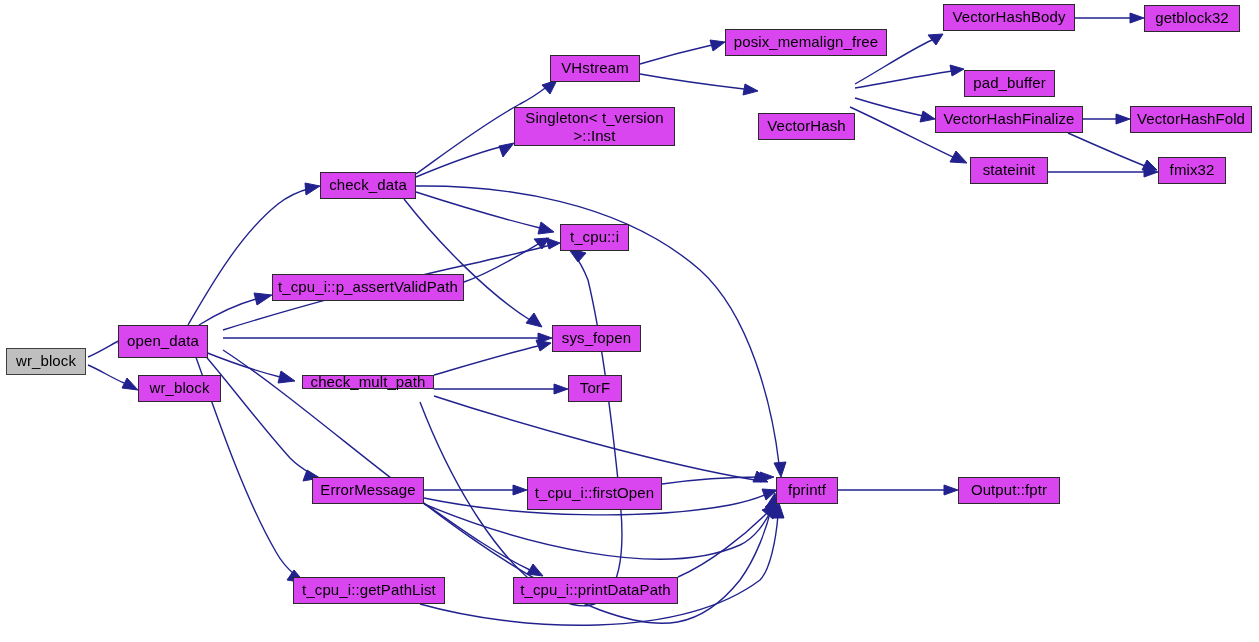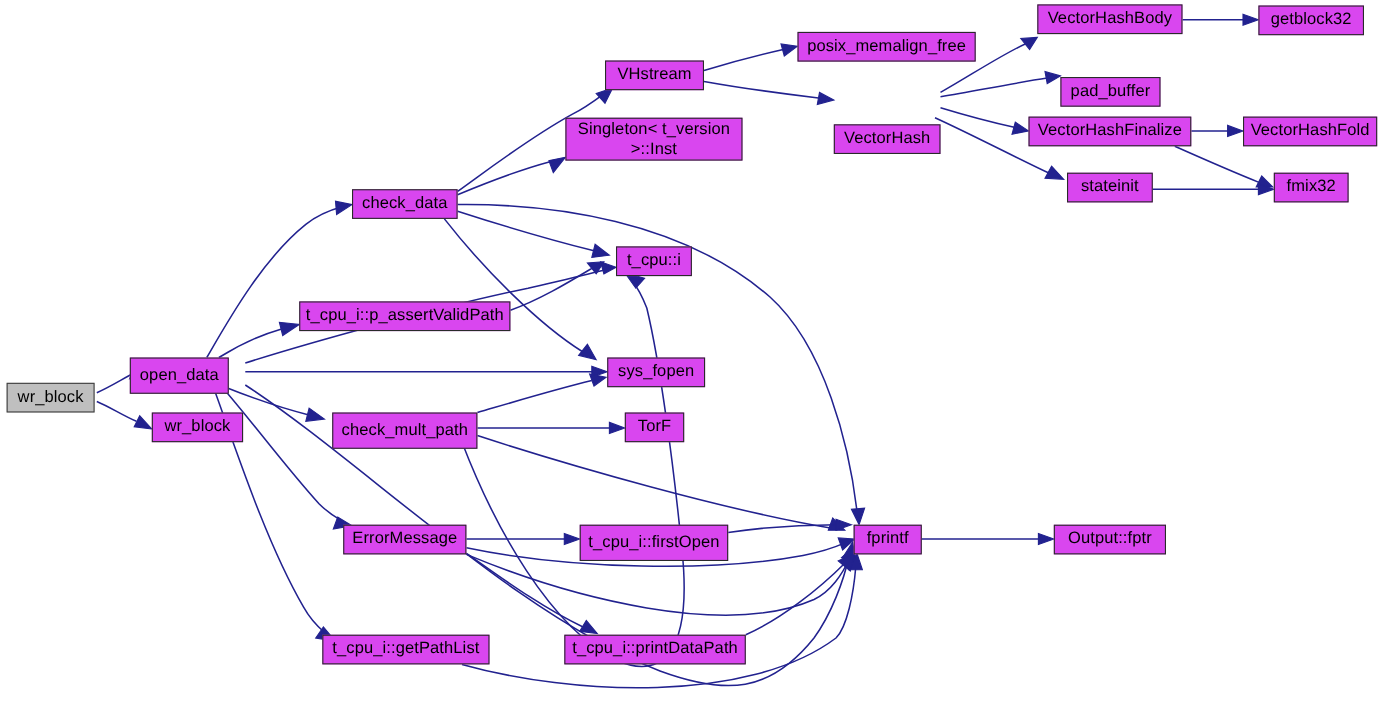--- a/index.html
+++ b/index.html
@@ -152,21 +152,21 @@
       <div class="node" style="left: 943px; top: 4px; width: 132px; height: 27px;">VectorHashBody</div>
       <div class="node" style="left: 1144px; top: 5px; width: 96px; height: 27px;">getblock32</div>
       <div class="node" style="left: 964px; top: 55px; width: 91px; height: 27px; margin-top: 15px;">pad_buffer</div>
       <div class="node" style="left: 935px; top: 106px; width: 148px; height: 27px;">VectorHashFinalize</div>
       <div class="node" style="left: 1130px; top: 106px; width: 122px; height: 27px;">VectorHashFold</div>
       <div class="node" style="left: 970px; top: 157px; width: 78px; height: 27px;">stateinit</div>
       <div class="node" style="left: 1158px; top: 157px; width: 68px; height: 27px;">fmix32</div>
       <div class="node" style="left: 560px; top: 224px; width: 69px; height: 27px;">t_cpu::i</div>
       <div class="node" style="left: 272px; top: 274px; width: 192px; height: 27px;">t_cpu_i::p_assertValidPath</div>
       <div class="node" style="left: 552px; top: 325px; width: 89px; height: 27px;">sys_fopen</div>
-      <div class="node" style="left: 302px; top: 375px; width: 132px; height: 33px;">check_mult_path</div>
+      <div class="node" style="left: 302px; top: 375px; width: 132px; height: 14px;">check_mult_path</div>
       <div class="node" style="left: 568px; top: 375px; width: 54px; height: 27px;">TorF</div>
       <div class="node" style="left: 312px; top: 477px; width: 112px; height: 27px;">ErrorMessage</div>
       <div class="node" style="left: 527px; top: 477px; width: 135px; height: 33px;">t_cpu_i::firstOpen</div>
       <div class="node" style="left: 776px; top: 477px; width: 62px; height: 27px;">fprintf</div>
       <div class="node" style="left: 958px; top: 477px; width: 102px; height: 27px;">Output::fptr</div>
       <div class="node" style="left: 293px; top: 577px; width: 152px; height: 27px;">t_cpu_i::getPathList</div>
       <div class="node" style="left: 513px; top: 577px; width: 165px; height: 27px;">t_cpu_i::printDataPath</div>
     </div>
 </div>
 

